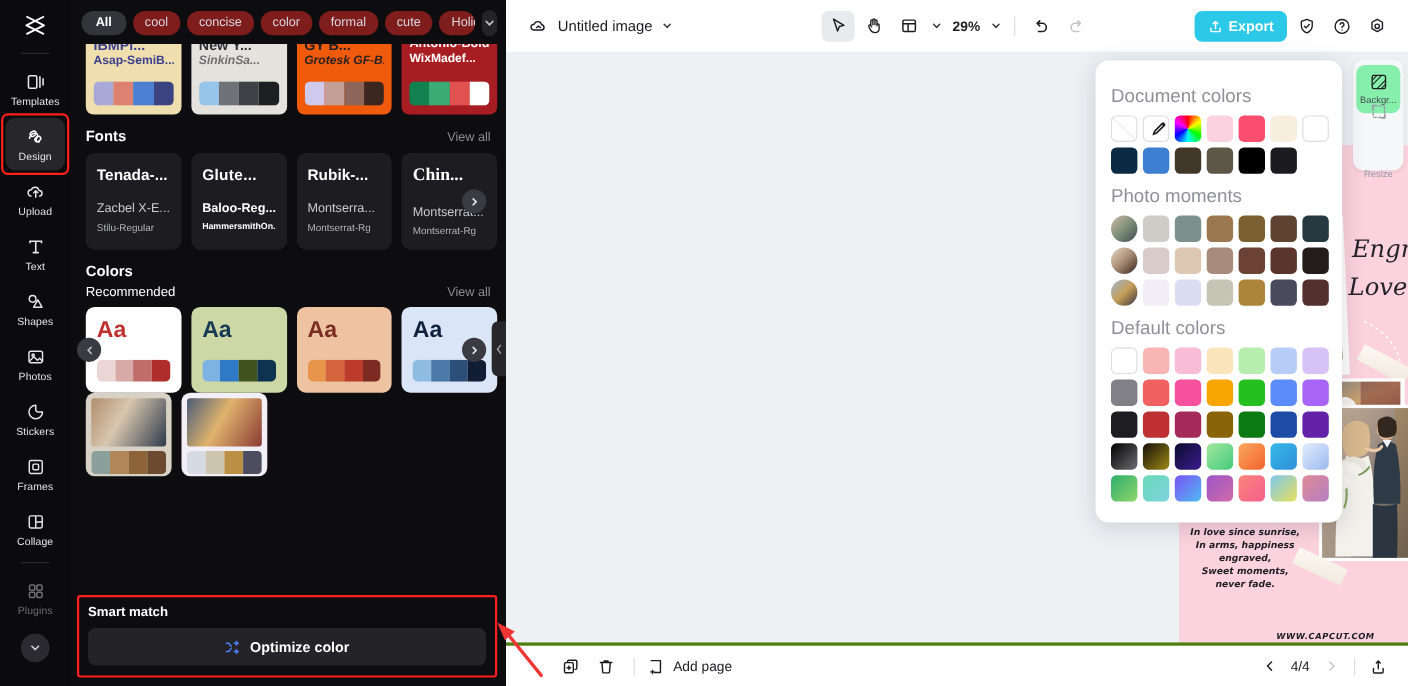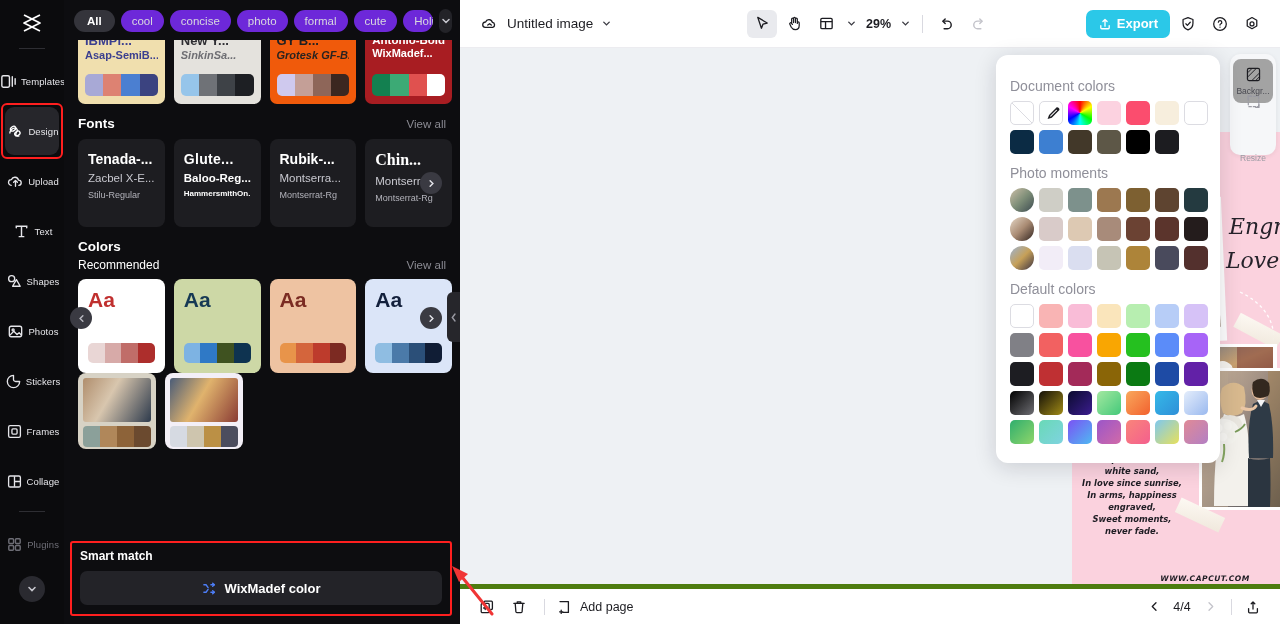--- a/index.html
+++ b/index.html
@@ -13,42 +13,42 @@
   
   .rail {
     width: 64px; height: 624px; background: #0b0b0d;
     display: flex; flex-direction: column; align-items: center;
     padding-top: 6px; flex: 0 0 64px;
   }
   .logo { width: 34px; height: 34px; display:flex; align-items:center; justify-content:center; margin-bottom: 4px;}
   .rail-sep { width: 26px; height: 1px; background: #2e2e33; margin: 4px 0 8px; }
   .rail-item {
     width: 54px; height: 48px; border-radius: 9px;
-    display:flex; flex-direction:row; align-items:center; justify-content:center;
+    display:flex; flex-direction:column; align-items:center; justify-content:center;
     gap: 3px; cursor: pointer; margin-bottom: 2px; position: relative;
   }
   .rail-item .ico { width: 20px; height: 20px; display:flex; align-items:center; justify-content:center; }
   .rail-item .lbl { font-size: 9.5px; color: #e6e6ea; letter-spacing: .1px; }
   .rail-item.active { background: #26262b; }
   .rail-item.active::after {
     content:""; position:absolute; left:-4px; top:-4px; right:-4px; bottom:-4px;
     border: 2px solid #ff1f1f; border-radius: 6px; pointer-events:none;
   }
   .rail-item.dim .lbl { color: #6d6d75; }
   .rail-item.dim .ico svg { stroke: #6d6d75; }
   .rail-chev {
     width: 26px; height: 26px; border-radius: 50%; background: #2a2a30;
     display:flex; align-items:center; justify-content:center; margin-top: 6px;
   }
 
   
   .panel { width: 396px; flex: 0 0 396px; height: 624px; background: #0d0d10; position: relative; overflow: hidden; }
   .chips { display:flex; gap: 6px; padding: 9px 8px 7px 10px; align-items:center; }
   .chip {
-    background: #6d28d9; color: #d8d8de; font-size: 11.5px;
+    background: #7f1d1d; color: #d8d8de; font-size: 11.5px;
     border-radius: 13px; padding: 5px 11px; white-space: nowrap; cursor: pointer;
   }
   .chip.active { background: #34343b; color: #fff; font-weight: bold; padding: 5px 13px; }
   .chip.clipped { overflow: hidden; max-width: 44px; padding-right: 2px; }
   .chip-more { background:#232328; width: 28px; height:24px; border-radius:7px; display:flex; align-items:center; justify-content:center; cursor:pointer; }
 
   .panel-scroll { position:absolute; top: 40px; left:0; right:0; bottom:0; overflow: hidden; }
 
   .tpl-row { display:flex; gap: 9px; padding: 0 8px 0 14px; }
   .tpl-card { width: 92px; height: 76px; border-radius: 7px; overflow:hidden; position:relative; padding: 6px 7px 0; }
@@ -58,29 +58,29 @@
   .tpl-sw span { flex:1; }
 
   .sec-head { display:flex; align-items:baseline; justify-content:space-between; padding: 12px 14px 8px; }
   .sec-title { font-size: 13.5px; font-weight: bold; color:#fff; }
   .sec-sub { font-size: 12px; color:#fff; }
   .view-all { font-size: 11.5px; color: #8b8b93; cursor:pointer; }
 
   .font-row { display:flex; gap: 9px; padding: 0 8px 0 14px; }
   .font-card { width: 92px; height: 88px; border-radius: 8px; background:#1d1d21; padding: 11px 10px 0; cursor:pointer; overflow:hidden; }
   .fc-1 { font-size: 14px; font-weight: bold; color:#fff; white-space:nowrap; overflow:hidden; line-height:1.3; }
-  .fc-2 { font-size: 11.5px; color:#c9c9d0; white-space:nowrap; overflow:hidden; line-height:1.5; margin-top:2px;}
+  .fc-2 { font-size: 11.5px; color:#c9c9d0; white-space:nowrap; overflow:hidden; line-height:1.5; margin-top:14px;}
   .fc-3 { font-size: 9px; color:#b3b3bb; white-space:nowrap; overflow:hidden; line-height:1.6; margin-top:1px;}
   .font-card.b2 .fc-1 { letter-spacing:.3px; }
   .font-card.b2 .fc-2 { font-weight:bold; color:#fff; }
   .font-card.b2 .fc-3 { font-weight:bold; font-size:8px; color:#fff; }
   .font-card.b4 .fc-1 { font-family:"Liberation Serif", serif; font-size:16px; }
 
   .pal-row { display:flex; gap: 9px; padding: 0 8px 0 14px; }
-  .pal-card { width: 92px; height: 94px; border-radius: 8px; padding: 10px 10px 0; position:relative; cursor:pointer; }
+  .pal-card { width: 92px; height: 78px; border-radius: 8px; padding: 10px 10px 0; position:relative; cursor:pointer; }
   .pal-aa { font-size: 21px; font-weight: bold; line-height:1; }
   .pal-sw { position:absolute; left:10px; right:10px; bottom:10px; height: 20px; border-radius:5px; overflow:hidden; display:flex; }
   .pal-sw span { flex:1; }
 
   .photo-row { display:flex; gap: 9px; padding: 0 8px 0 14px; }
   .photo-card { width: 78px; height: 76px; border-radius: 8px; padding: 5px; cursor:pointer; }
   .photo-img { width:100%; height: 44px; border-radius: 3px; overflow:hidden; position:relative; }
   .photo-sw { margin-top: 4px; height: 21px; border-radius:4px; overflow:hidden; display:flex; }
   .photo-sw span { flex:1; }
 
@@ -122,51 +122,51 @@
     padding: 0 12px; cursor:pointer;
   }
   .hdr-ico { width:28px; height:28px; display:flex; align-items:center; justify-content:center; cursor:pointer; }
 
   .canvas-wrap { flex:1; background:#eef1f4; position:relative; overflow:hidden; }
   .page-label { position:absolute; left: 610px; top: 63px; font-size: 11.5px; color:#73737d; }
   .page {
     position:absolute; left: 612px; top: 84px; width: 266px; height: 472px;
     background:#fbd2de; overflow:hidden;
   }
-  .bottombar { height: 40px; background:#fff; display:flex; align-items:center; flex:0 0 40px; border-top:5px solid #4d7c0f; position:relative; }
+  .bottombar { height: 40px; background:#fff; display:flex; align-items:center; flex:0 0 40px; border-top:3px solid #4d7c0f; position:relative;padding-left:32px; }
   .bb-left { display:flex; align-items:center; gap: 6px; padding-left: 14px; }
   .bb-ico { width:26px; height:26px; display:flex; align-items:center; justify-content:center; cursor:pointer; }
   .bb-div { width:1px; height:16px; background:#d9d9e0; margin: 0 6px; }
   .bb-add { display:flex; align-items:center; gap: 7px; font-size: 12.5px; color:#1c1c21; cursor:pointer; }
   .bb-right { position:absolute; right: 14px; display:flex; align-items:center; gap: 2px; }
   .bb-page { font-size: 12.5px; color:#1c1c21; min-width: 26px; text-align:center; }
 
   
   .dock {
     position:absolute; right: 4px; top: 54px; width: 46px;
     background:#f6f7f9; border-radius: 10px; padding: 5px 3px;
     display:flex; flex-direction:column; align-items:center; gap:3px; z-index: 8;
     box-shadow: 0 1px 5px rgba(0,0,0,.07);
   }
   .dock-item { width: 40px; height: 44px; border-radius: 8px; display:flex; flex-direction:column; align-items:center; justify-content:center; gap:3px; cursor:pointer; }
-  .dock-item.active { background:#a3a3a3; }
+  .dock-item.active { background:#86efac; }
   .dock-item .dl { font-size: 8.5px; color:#4a4a52; white-space:nowrap; }
   .dock-item.dim .dl { color:#9a9aa3;margin-top:40px; }
 
   
   .bgpanel {
     position:absolute; right: 60px; top: 55px; width: 224px;
     background:#fff; border-radius: 12px; padding: 12px 14px 14px;
     box-shadow: 0 4px 22px rgba(20,20,40,.16); z-index: 10;
   }
   .bg-head { display:flex; align-items:center; gap: 10px; padding-bottom: 10px; border-bottom:1px solid #eceef1; }
   .bg-dot { width: 19px; height:19px; border-radius:50%; }
   .bg-title { font-size: 14.5px; font-weight:bold; color:#15151a; flex:1; }
   .bg-close { cursor:pointer; }
-  .bg-sec { font-size: 14px; color:#8f8f99; margin: 11px 0 7px; }
+  .bg-sec { font-size: 17px; color:#8f8f99; margin: 11px 0 7px; }
   .sw-grid { display:grid; grid-template-columns: repeat(7, 24px); gap: 5px; }
   .sw { width: 24px; height: 24px; border-radius: 5px; cursor:pointer; }
   .sw.bordered { border: 1px solid #dcdce2; }
   .sw.round { border-radius: 50%; overflow:hidden; }
   .pc-row { display:grid; grid-template-columns: repeat(7, 24px); gap:5px; margin-bottom: 5px; }
 
   .red-arrow { position:absolute; z-index: 20; pointer-events:none; }
 </style>
 </head>
 <body>
@@ -294,21 +294,21 @@
         </svg>
     </div>
   </div>
 
   <div class="panel">
 
     <div class="chips">
       <div class="chip active">All</div>
       <div class="chip">cool</div>
       <div class="chip">concise</div>
-      <div class="chip">photo</div>
+      <div class="chip">color</div>
       <div class="chip">formal</div>
       <div class="chip">cute</div>
       <div class="chip clipped">Holiday</div>
       <div class="chip-more">
         <svg width="12" height="12" viewBox="0 0 12 12" fill="none" stroke="#c6c6cd" stroke-width="1.5" stroke-linecap="round">
             <path d="M3 4.5L6 7.5 9 4.5"></path>
           </svg>
       </div>
     </div>
 
@@ -474,21 +474,21 @@
     <div class="smart">
       <div class="smart-title">Smart match</div>
       <div class="optimize">
         <span style="display:flex;">
           <svg width="15" height="15" viewBox="0 0 16 16" fill="none" stroke="#4d7ef7" stroke-width="1.5" stroke-linecap="round" stroke-linejoin="round">
             <path d="M2 4h2.3l2.2 3M2 12h2.3l2.2-3"></path>
               <path d="M9.5 4H13M9.5 12H13"></path>
             <path d="M11.4 2.4L13.2 4l-1.8 1.6M11.4 10.4L13.2 12l-1.8 1.6"></path>
             </svg>
         </span>
-        <span>WixMadef color</span>
+        <span>Optimize color</span>
       </div>
     </div>
 
     <div class="panel-collapse">
       <svg width="8" height="11" viewBox="0 0 8 11" fill="none" stroke="#9a9aa3" stroke-width="1.4" stroke-linecap="round">
           <path d="M5 2L2.3 5.5 5 9"></path>
         </svg>
     </div>
   </div>
 

